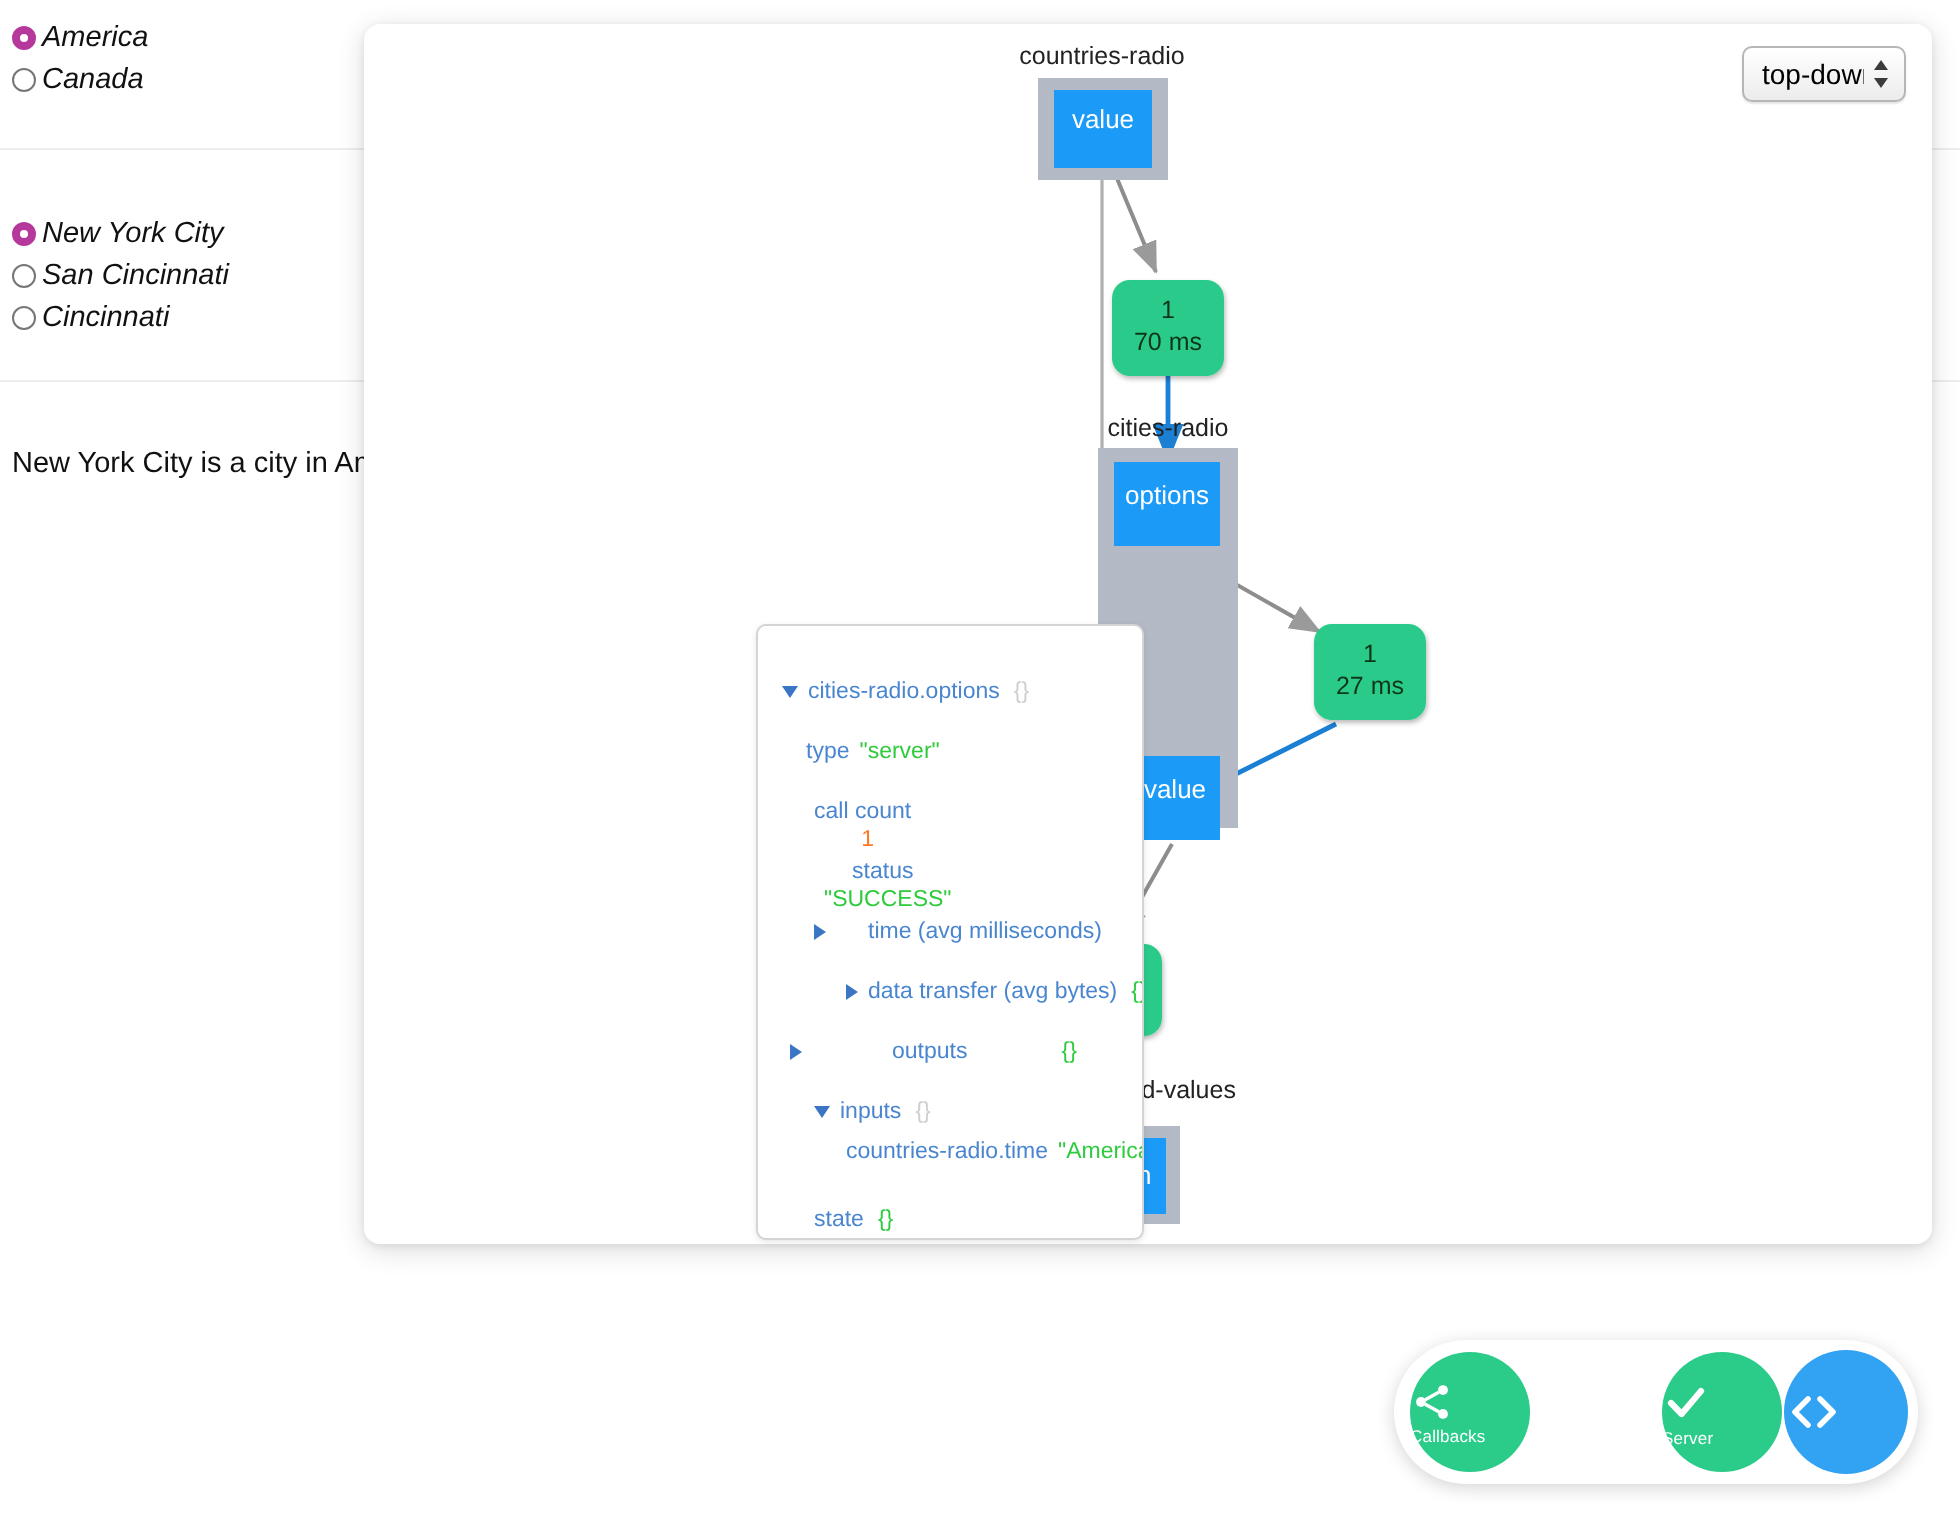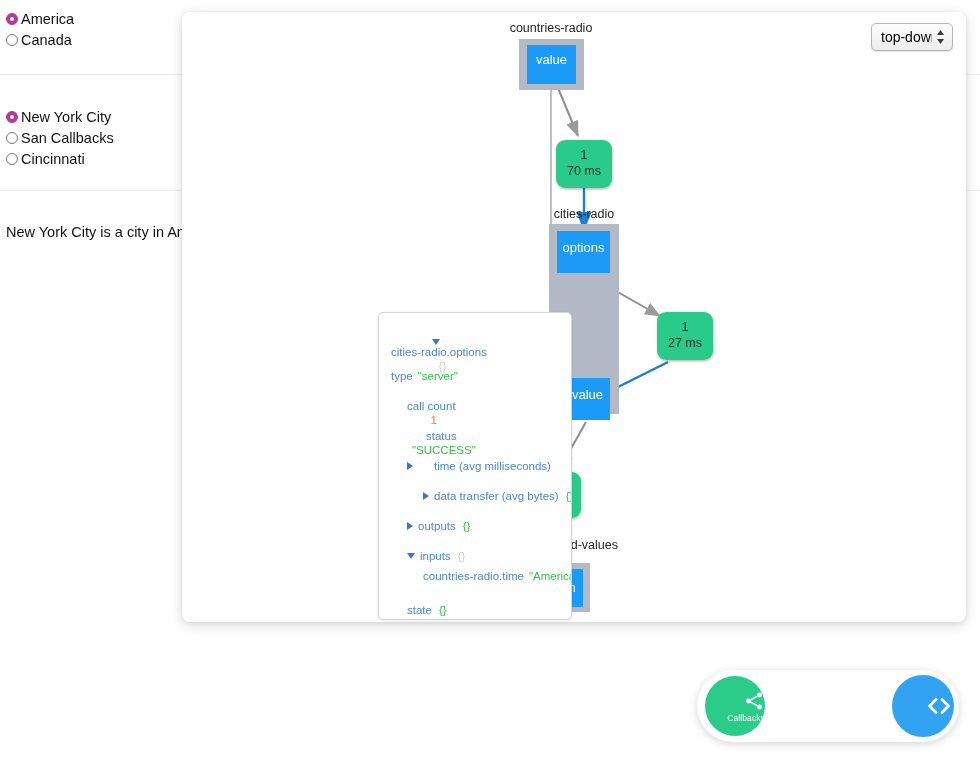--- a/index.html
+++ b/index.html
@@ -60,20 +60,21 @@
     left: 3px; top: 3px;
     width: 4px; height: 4px;
     border-radius: 50%;
     background: #ffffff;
   }
 
   .radio-label {
     font-size: 14.5px;
     color: #111111;
     line-height: 16px;
+    font-style: italic;
   }
 
   .hr {
     position: absolute;
     left: 0;
     width: 980px;
     height: 1px;
     background: #ededed;
   }
   #hr1 { top: 74px; }
@@ -223,21 +224,21 @@
     top: 6px;
     width: 60px;
     height: 60px;
     border-radius: 50%;
     background: #2bcb8a;
     border: none;
     padding: 0;
     cursor: pointer;
     display: flex;
     flex-direction: column;
-    align-items: flex-end;
+    align-items: flex-start;
     justify-content: center;
   }
   .fab.blue { background: #32a3f2; width: 62px; height: 62px; top: 5px; }
 
   .fab-label {
     font-family: "Liberation Sans", sans-serif;
     font-size: 8.5px;
     color: #ffffff;
     margin-top: 1px;
     letter-spacing: 0.1px;
@@ -263,21 +264,21 @@
 
     <div class="hr" id="hr1"></div>
 
     <div class="radio-group" id="cities-group">
       <div class="radio-row">
         <span class="radio-dot checked"></span>
         <span class="radio-label">New York City</span>
       </div>
       <div class="radio-row">
         <span class="radio-dot"></span>
-        <span class="radio-label">San Callbacks</span>
+        <span class="radio-label">San Cincinnati</span>
       </div>
       <div class="radio-row">
         <span class="radio-dot"></span>
         <span class="radio-label">Cincinnati</span>
       </div>
     </div>
 
     <div class="hr" id="hr2"></div>
 
     <div id="output-text">New York City is a city in Amer</div>
@@ -370,26 +371,26 @@
 
       <g>
         <text class="node-label" x="371" y="537">display-selected-values</text>
         <rect x="334" y="551" width="74" height="49" fill="#b3bac6"></rect>
         <rect x="341" y="557" width="60" height="38" fill="#1b9af7"></rect>
         <text class="box-text" x="371" y="580">children</text>
       </g>
     </svg>
 
     <div class="tree-card" id="tree-card">
-        <div class="tree-row" style="top: 26px; left: 12px; flex-direction: column;">
+        <div class="tree-row" style="top: 26px; left: 12px;">
           <span class="caret down"></span>
           <span class="k-root">cities-radio.options</span>
           <span class="braces">{}</span>
         </div>
-        <div class="tree-row" style="top: 56px; left: 12px;">
+        <div class="tree-row" style="top: 56px; left: 24px;">
           <span class="k">type</span>
           <span class="v-str">"server"</span>
         </div>
         <div class="tree-row" style="top: 86px; left: 28px; flex-direction: column;">
           <span class="k">call count</span>
           <span class="v-num">1</span>
         </div>
         <div class="tree-row" style="top: 116px; left: 28px; flex-direction: column;">
           <span class="k">status</span>
           <span class="v-str">"SUCCESS"</span>
@@ -397,21 +398,21 @@
         <div class="tree-row" style="top: 146px; left: 28px; gap: 16px;">
           <span class="caret right"></span>
           <span class="k">time (avg milliseconds)</span>
           <span class="braces-green">{}</span>
         </div>
         <div class="tree-row" style="top: 176px; left: 44px;">
           <span class="caret right"></span>
           <span class="k">data transfer (avg bytes)</span>
           <span class="braces-green">{}</span>
         </div>
-        <div class="tree-row" style="top: 206px; left: 28px;">
+        <div class="tree-row" style="top: 206px; left: 16px; gap: 40px;">
           <span class="caret right"></span>
           <span class="k">outputs</span>
           <span class="braces-green">{}</span>
         </div>
         <div class="tree-row" style="top: 236px; left: 28px; text-align: right;">
           <span class="caret down"></span>
           <span class="k">inputs</span>
           <span class="braces">{}</span>
         </div>
         <div class="tree-row" style="top: 256px; left: 44px;">
@@ -433,20 +434,26 @@
         <circle cx="18" cy="5.5" r="2.7" fill="#ffffff"></circle>
         <circle cx="6" cy="12" r="2.7" fill="#ffffff"></circle>
         <circle cx="18" cy="18.5" r="2.7" fill="#ffffff"></circle>
         <line x1="8.3" y1="10.8" x2="15.7" y2="6.7" stroke="#ffffff" stroke-width="1.8"></line>
         <line x1="8.3" y1="13.2" x2="15.7" y2="17.3" stroke="#ffffff" stroke-width="1.8"></line>
       </svg>
       <span class="fab-label">Callbacks</span>
     </button>
 
 
+    <button class="fab" style="left:134px;">
+      <svg width="24" height="24" viewBox="0 0 24 24">
+        <polyline points="4.5,12.5 9.8,18 19.5,6.5" fill="none" stroke="#ffffff" stroke-width="3.1" stroke-linecap="round" stroke-linejoin="round"></polyline>
+      </svg>
+      <span class="fab-label">Server</span>
+    </button>
 
     <button class="fab blue" style="left:195px;">
       <svg width="30" height="30" viewBox="0 0 30 30">
         <polyline points="12,8.5 5.5,15 12,21.5" fill="none" stroke="#ffffff" stroke-width="2.8" stroke-linecap="round" stroke-linejoin="round"></polyline>
         <polyline points="18,8.5 24.5,15 18,21.5" fill="none" stroke="#ffffff" stroke-width="2.8" stroke-linecap="round" stroke-linejoin="round"></polyline>
       </svg>
     </button>
   </div>
 
 </div>

